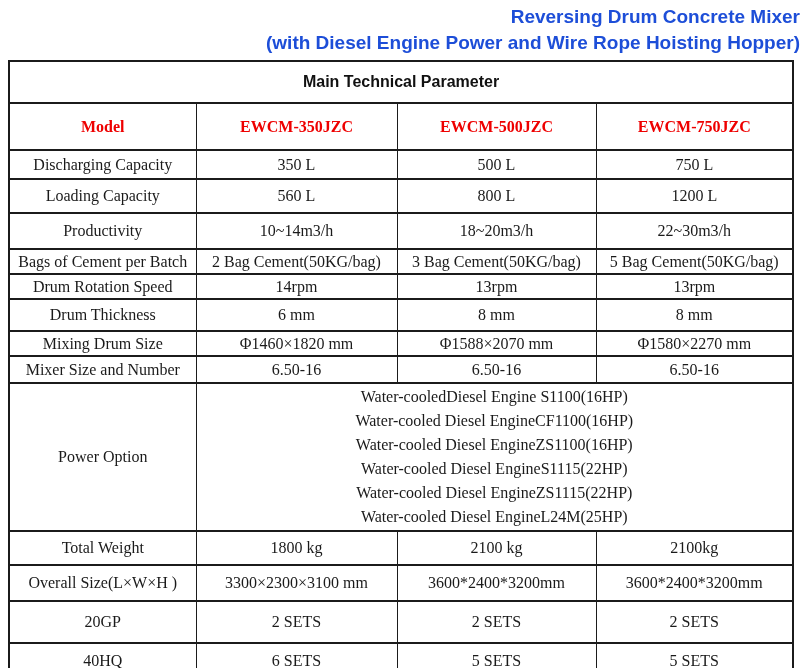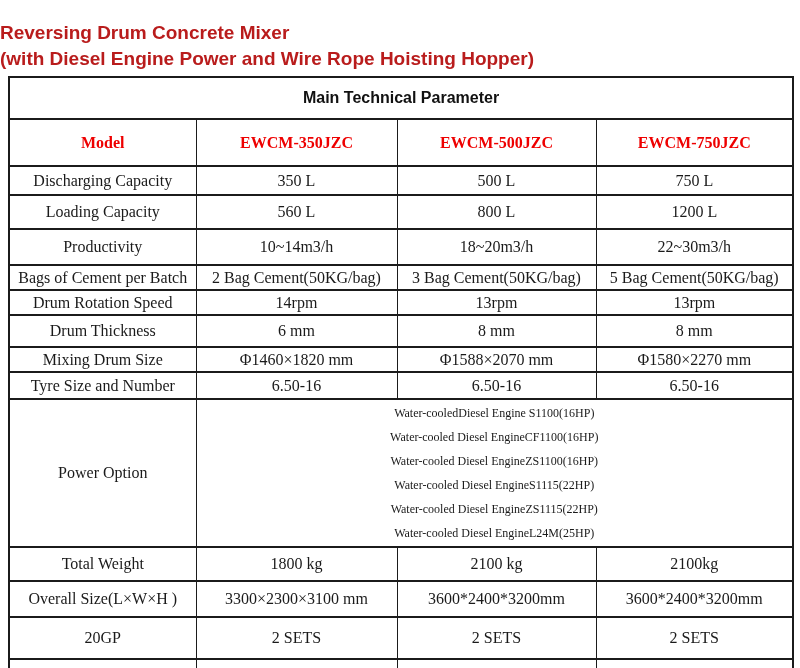--- a/index.html
+++ b/index.html
@@ -7,27 +7,27 @@
   body {
     width: 800px;
     height: 668px;
     font-family: "Liberation Serif", serif;
     color: #1a1a1a;
     overflow: hidden;
   }
   .page { width: 800px; height: 668px; }
 
   .title-block {
-    text-align: left;
-    padding-top: 20px;
+    text-align: right;
+    padding-top: 4px;
     font-family: "Liberation Sans", sans-serif;
     font-weight: bold;
     font-size: 19px;
     line-height: 26px;
-    color: #b91c1c;
+    color: #1d4ed8;
   }
 
   table.spec {
     border-collapse: collapse;
     table-layout: fixed;
     width: 784px;
     margin: 4px 8px 0 8px;
     border: 2px solid #1b1b1b;
   }
   table.spec td {
@@ -50,21 +50,21 @@
     height: 42px;
   }
   .header-row td {
     font-weight: bold;
     color: var(--accent-red, #ee0000);
     height: 47px;
     font-size: 17px;
     margin-left: 47px;
   }
   .power-cell { white-space: normal; }
-  .power-line { line-height: 24px; font-size: 12px; }
+  .power-line { line-height: 24px; font-size: 16px; }
 </style>
 </head>
 <body>
 
 <div class="page">
 
   <div class="title-block">
     <div>Reversing Drum Concrete Mixer</div>
     <div>(with Diesel Engine Power and Wire Rope Hoisting Hopper)</div>
   </div>
@@ -132,21 +132,21 @@
     </tr>
 
     <tr style="height:25px">
       <td>Mixing Drum Size</td>
       <td>Φ1460×1820 mm</td>
       <td>Φ1588×2070 mm</td>
       <td>Φ1580×2270 mm</td>
     </tr>
 
     <tr style="height:27px">
-      <td>Tyre Size and Number</td>
+      <td>Mixer Size and Number</td>
       <td>6.50-16</td>
       <td>6.50-16</td>
       <td>6.50-16</td>
     </tr>
 
     <tr style="height:146px">
       <td>Power Option</td>
       <td colspan="3" class="power-cell">
         <div class="power-line">Water-cooledDiesel Engine S1100(16HP)</div>
         <div class="power-line">Water-cooled Diesel EngineCF1100(16HP)</div>

